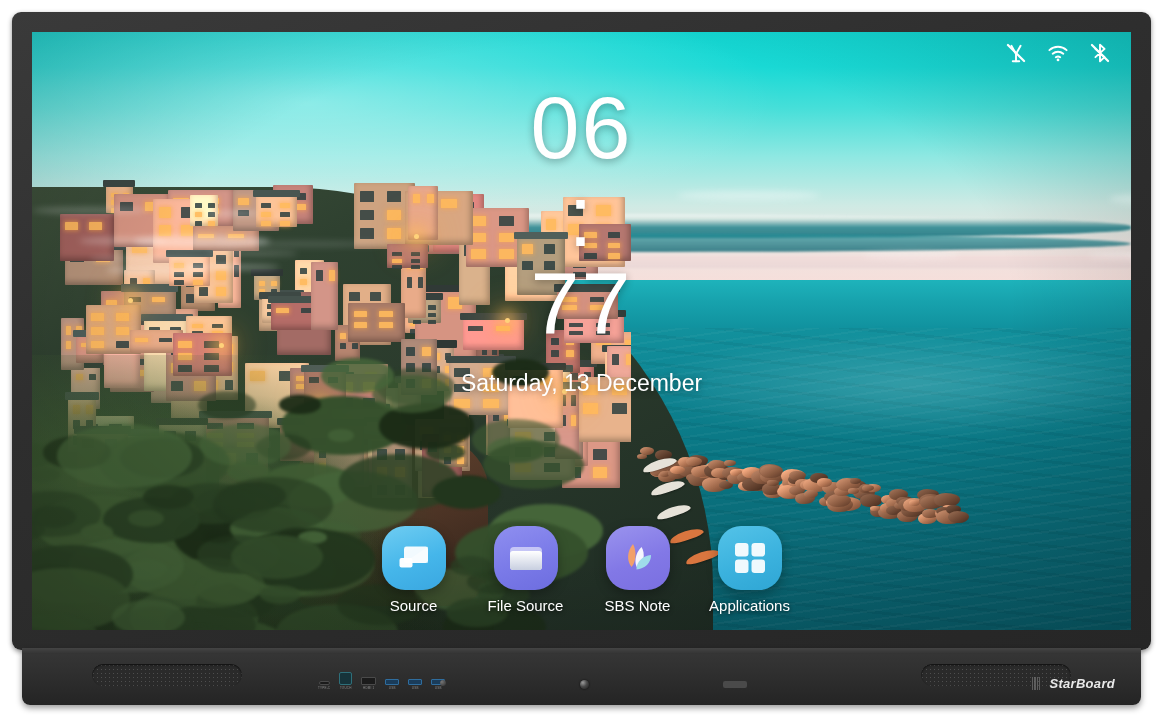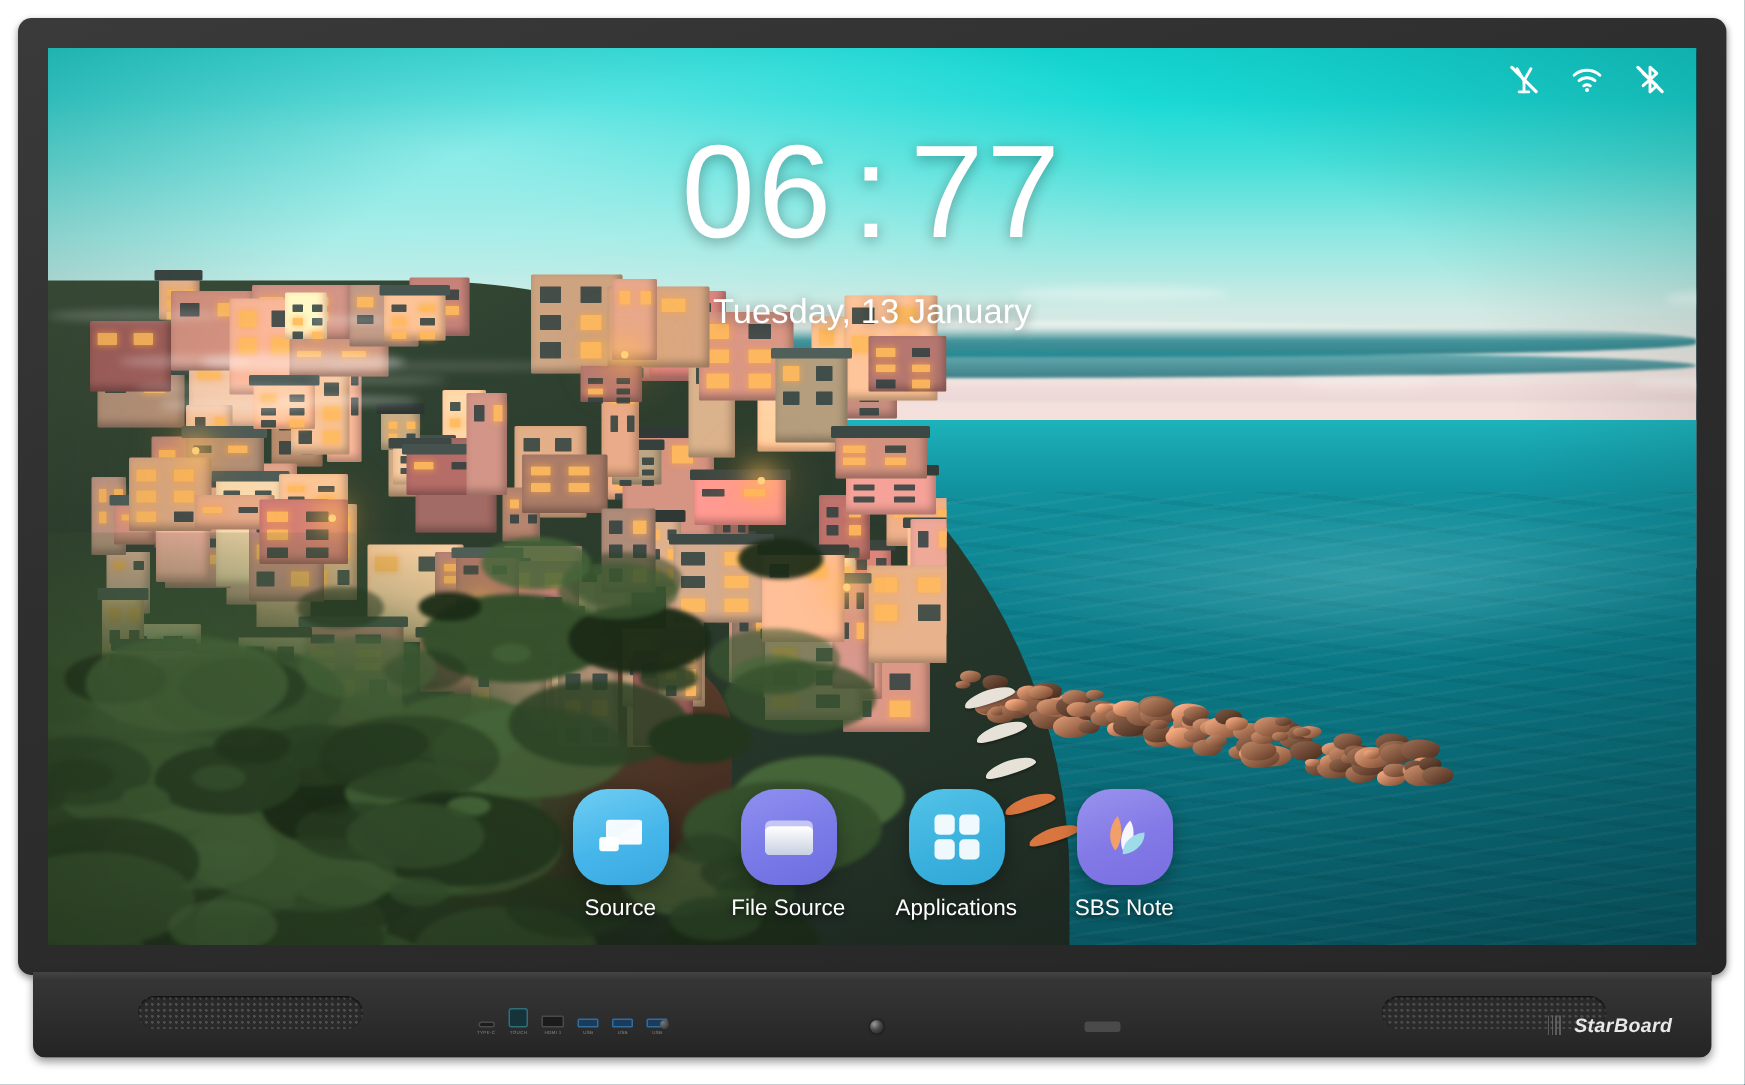--- a/index.html
+++ b/index.html
@@ -214,21 +214,21 @@
   
   .clockwrap {
     position:absolute; left:0; right:0; top:52px;
     display:flex; flex-direction:column; align-items:center;
     pointer-events:none;
   }
   .clock {
     font-size:88px; font-weight:300; color:#ffffff;
     letter-spacing:2px; line-height:1;
     text-shadow:0 2px 9px rgba(0,0,0,.33);
-    display:flex; align-items:center; gap:12px;
+    display:flex; align-items:center; flex-direction:column;
   }
   .clock .sep { font-weight:300; }
   .datetxt {
     margin-top:22px;
     font-size:23px; color:#ffffff; font-weight:400;
     text-shadow:0 1px 7px rgba(0,0,0,.42);
   }
 
   
   .dock {
@@ -1182,21 +1182,21 @@
         </svg>
       </span>
     </div>
 
     <div class="clockwrap">
       <div class="clock">
         <span>06</span>
         <span class="sep">:</span>
         <span>77</span>
       </div>
-      <div class="datetxt">Tuesday, 13 January</div>
+      <div class="datetxt">Saturday, 13 December</div>
     </div>
 
     <div class="dock">
 
       <div class="dockitem">
         <div class="appicon ic-source">
           <svg width="40" height="40" viewBox="0 0 40 40">
             <rect x="10" y="8.5" width="24" height="16.5" rx="2.4" fill="#ffffff" fill-opacity=".93"></rect>
             <path d="M10 25 L34 8.5 L34 25 Z" fill="#ffffff" fill-opacity=".45"></path>
             <rect x="5.5" y="20" width="13" height="9.5" rx="2" fill="#ffffff" fill-opacity=".98"></rect>
@@ -1216,42 +1216,42 @@
                 <stop offset="0%" stop-color="#ffffff"></stop>
                 <stop offset="100%" stop-color="#c8cfe0"></stop>
               </linearGradient>
             </defs>
           </svg>
         </div>
         <div class="applabel">File Source</div>
       </div>
 
       <div class="dockitem">
+        <div class="appicon ic-note">
+          <svg width="40" height="40" viewBox="0 0 40 40">
+            <path d="M15 6 C9 13 8.5 23 13.5 29 C18 24.5 19 13 15 6 Z" fill="#f2a06a"></path>
+            <path d="M23.5 9 C17 15 15.5 26 20 31 C26 26 27.5 15 23.5 9 Z" fill="#ffffff" fill-opacity=".93"></path>
+            <path d="M33 17 C25 17.5 18 24 18.5 31.5 C26.5 31 33.5 24.5 33 17 Z" fill="#9fdcea"></path>
+          </svg>
+        </div>
+        <div class="applabel">SBS Note</div>
+      </div>
+
+      <div class="dockitem">
         <div class="appicon ic-apps">
           <svg width="36" height="36" viewBox="0 0 36 36">
             <rect x="3" y="3" width="13.5" height="13.5" rx="3.2" fill="#fff" fill-opacity=".92"></rect>
             <rect x="19.5" y="3" width="13.5" height="13.5" rx="3.2" fill="#fff" fill-opacity=".92"></rect>
             <rect x="3" y="19.5" width="13.5" height="13.5" rx="3.2" fill="#fff" fill-opacity=".92"></rect>
             <rect x="19.5" y="19.5" width="13.5" height="13.5" rx="3.2" fill="#fff" fill-opacity=".92"></rect>
           </svg>
         </div>
         <div class="applabel">Applications</div>
       </div>
 
-      <div class="dockitem">
-        <div class="appicon ic-note">
-          <svg width="40" height="40" viewBox="0 0 40 40">
-            <path d="M15 6 C9 13 8.5 23 13.5 29 C18 24.5 19 13 15 6 Z" fill="#f2a06a"></path>
-            <path d="M23.5 9 C17 15 15.5 26 20 31 C26 26 27.5 15 23.5 9 Z" fill="#ffffff" fill-opacity=".93"></path>
-            <path d="M33 17 C25 17.5 18 24 18.5 31.5 C26.5 31 33.5 24.5 33 17 Z" fill="#9fdcea"></path>
-          </svg>
-        </div>
-        <div class="applabel">SBS Note</div>
-      </div>
-
     </div>
   </div>
 
   <div class="chassis">
     <div class="chassis-lip"></div>
     <div class="grille left"></div>
     <div class="grille right"></div>
   </div>
 
   <div class="ports" id="ports">

